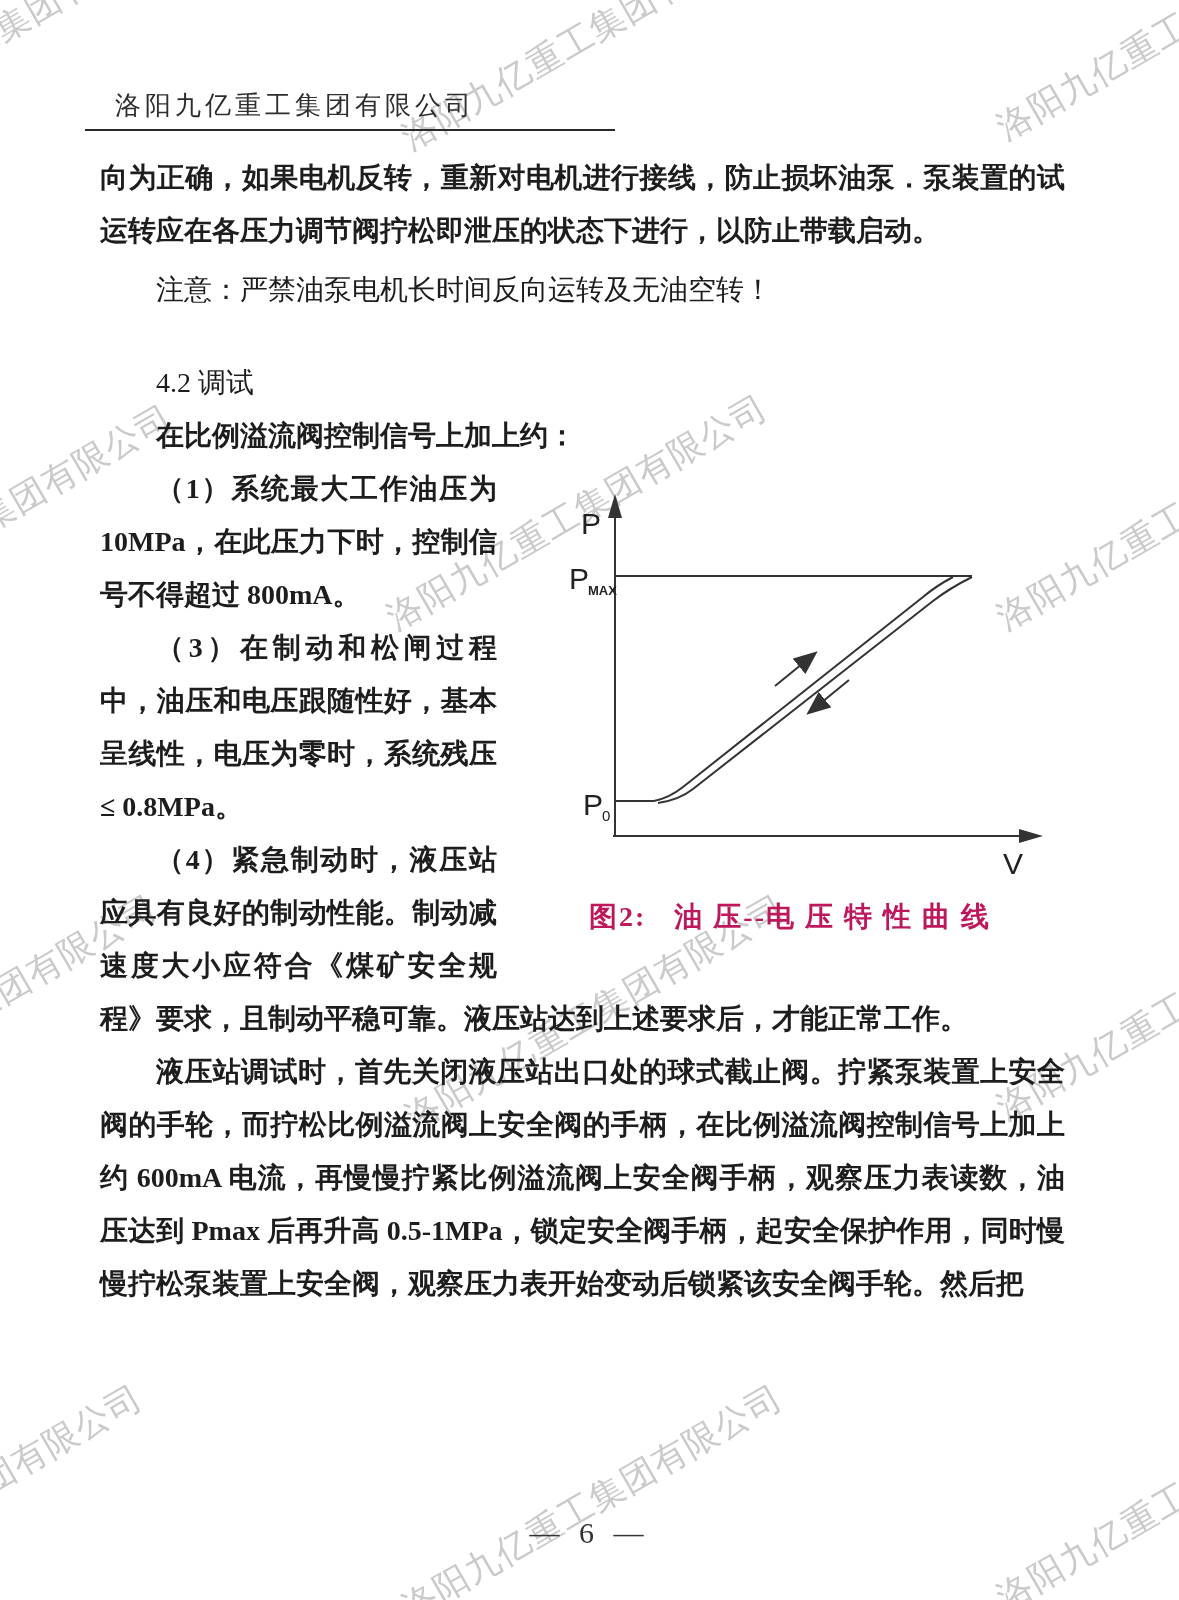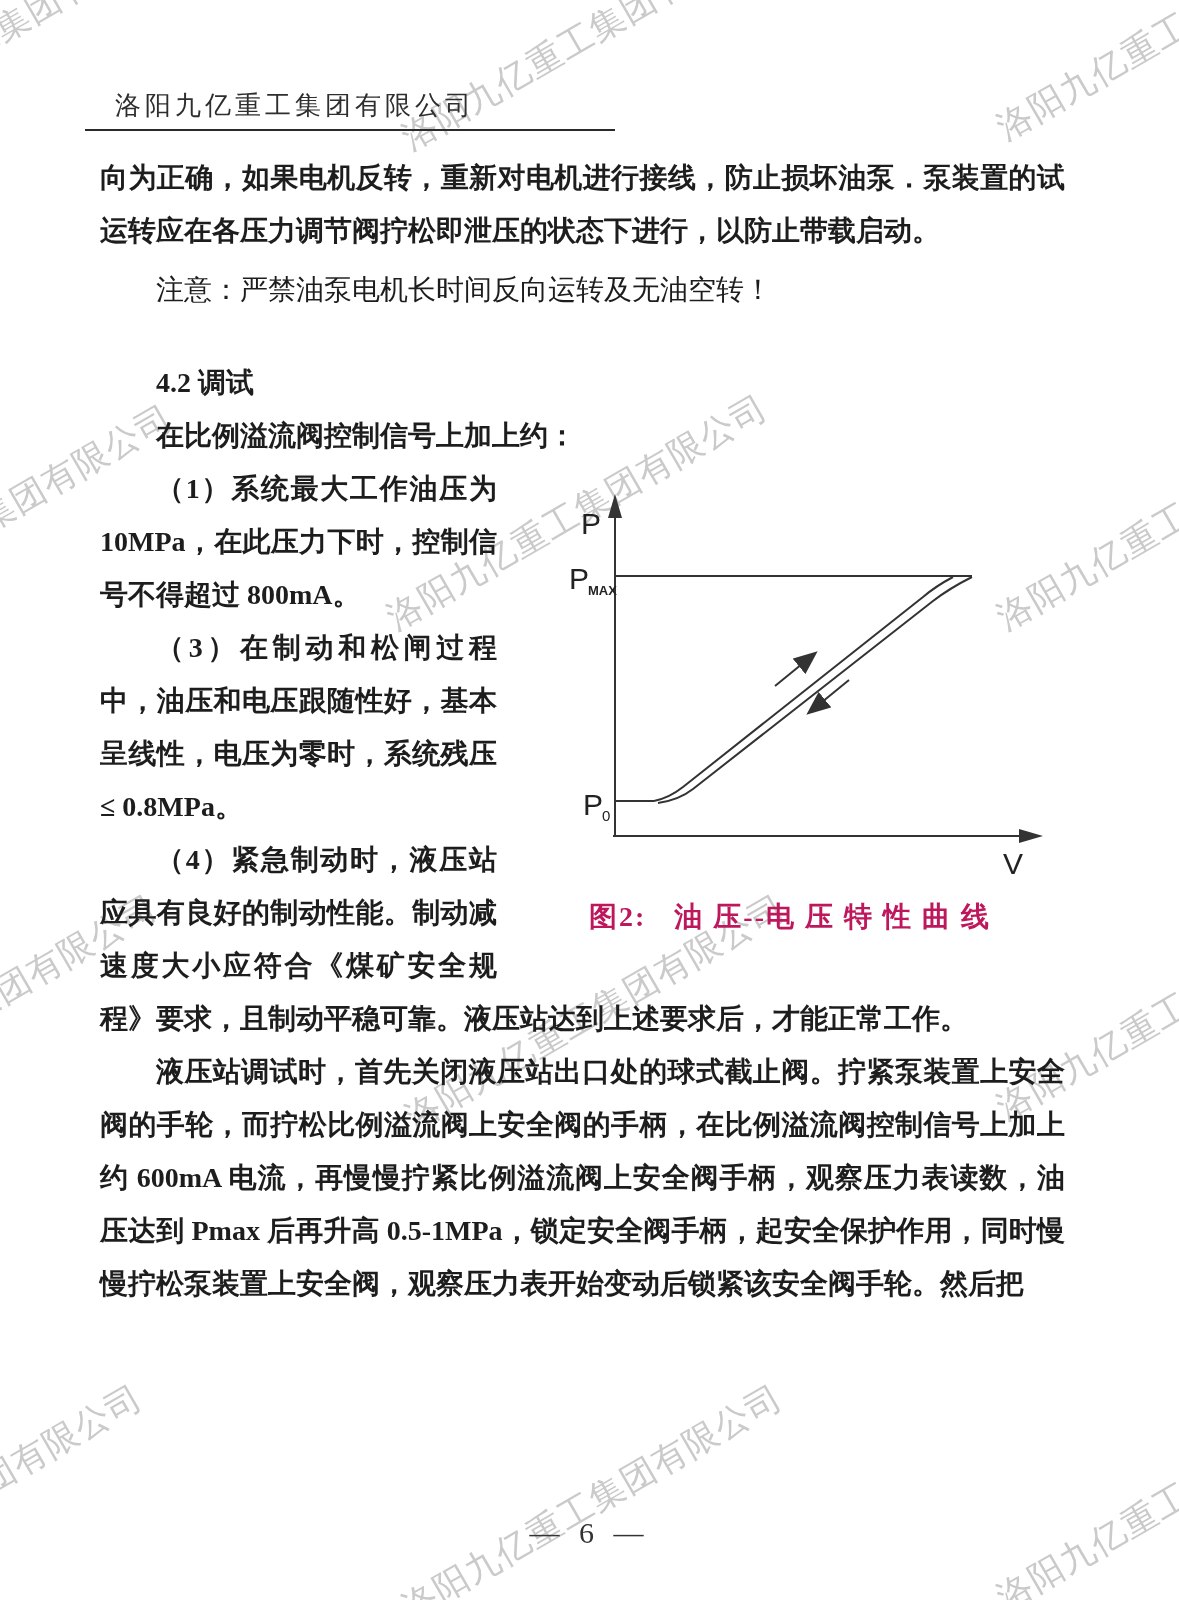--- a/index.html
+++ b/index.html
@@ -36,21 +36,21 @@
   .doc-header .company{
     margin-left:30px;
     font-size:26px;
     letter-spacing:4px;
     color:#2e2e2e;
   }
   .body-text p{margin:0;font-size:28px;line-height:53px;text-align:justify;font-weight:bold;}
   p.indent{text-indent:2em;}
   p.para-intro{margin-top:20px;}
   p.note{margin-top:6px;font-weight:normal;}
-  p.h42{margin-top:40px;font-weight:bold;}
+  p.h42{margin-top:40px;font-weight:normal;}
   p.item4{margin-top:0;}
   
   .figure{
     float:right;
     width:550px;
     margin:6px 0 50px 18px;
   }
   .figure svg{display:block;margin-left:42px;}
   .fig-caption{
     text-align:center;

